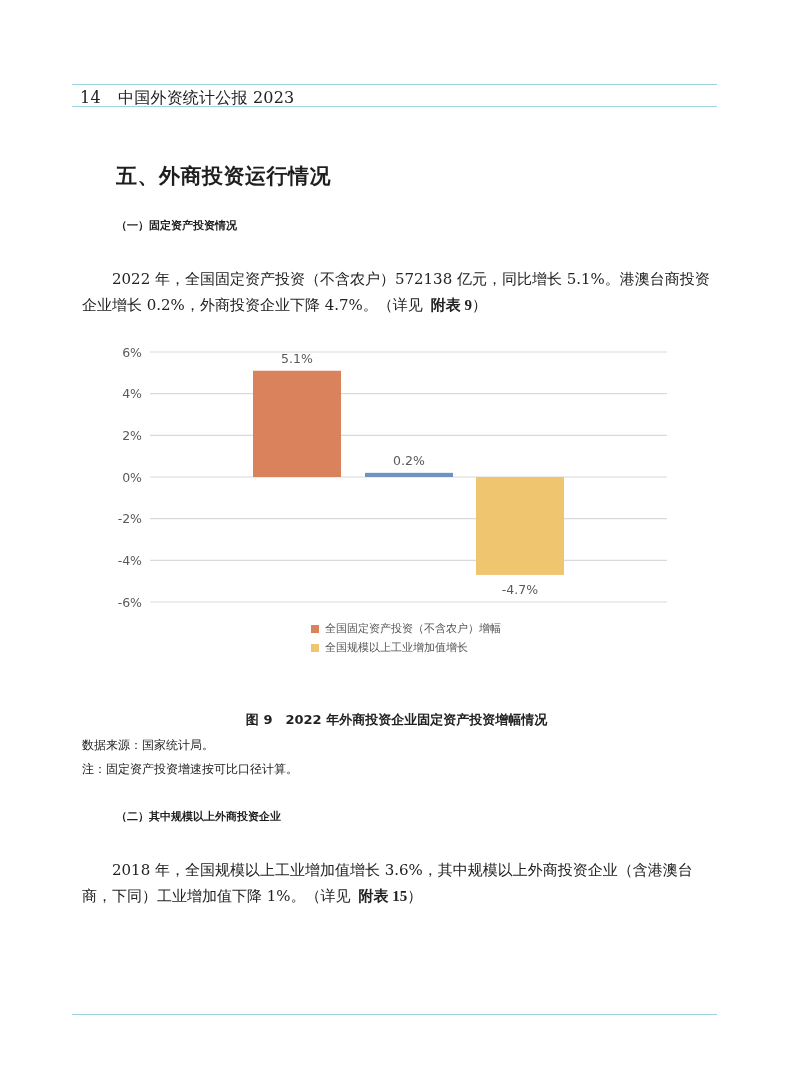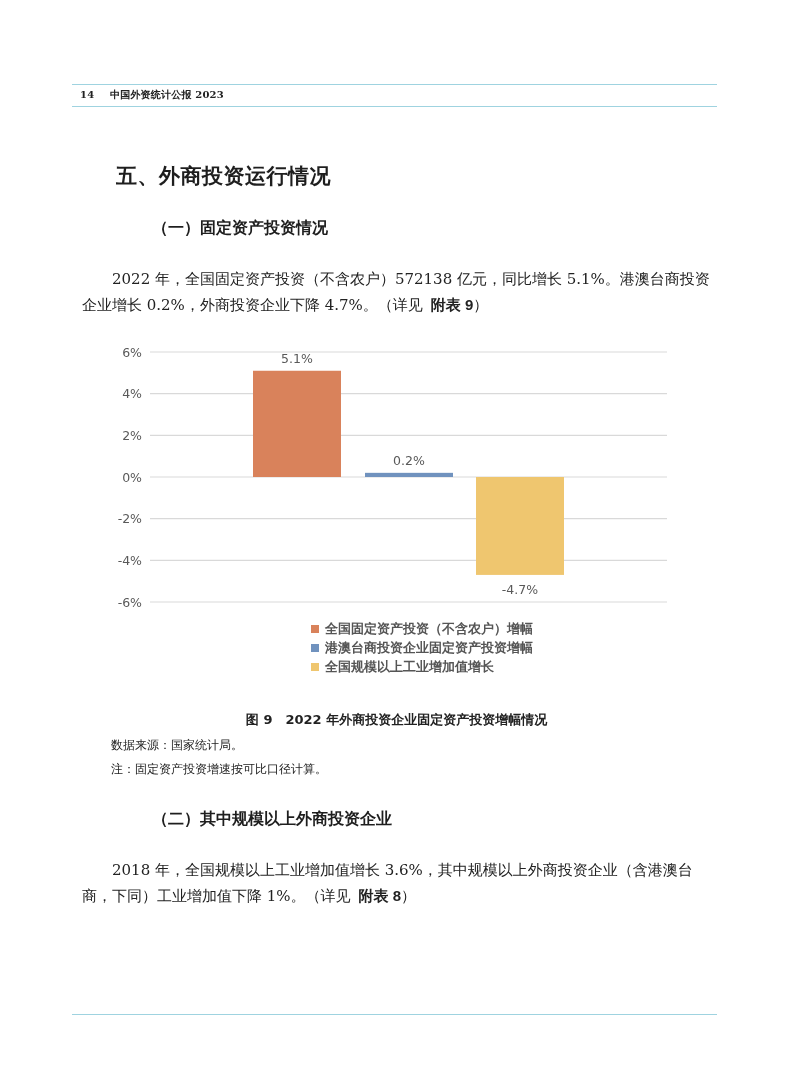--- a/index.html
+++ b/index.html
@@ -1,33 +1,33 @@
 <!DOCTYPE html>
 <html><head>
 <meta charset="utf-8">
 <style>
   html, body { margin: 0; padding: 0; background: #ffffff; }
   body { width: 793px; height: 1077px; position: relative; overflow: hidden;
          font-family: "DejaVu Serif", "Liberation Serif", serif; color: #1a1a1a; }
   .rule { position: absolute; left: 72px; width: 645px; height: 1px; background: #9fd3e0; }
-  .running-head { position: absolute; left: 80px; top: 88px; font-size: 10px; color: #222; letter-spacing: 0.2px; font-weight: bold; }
+  .running-head { position: absolute; left: 80px; top: 88px; font-size: 16px; color: #222; letter-spacing: 0.2px; }
   .running-head .pg { margin-right: 12px; }
   .h1 { position: absolute; left: 116px; top: 162px; font-size: 21px; font-weight: bold;
         font-family: Liberation Serif, serif; color: #1e1e1e; letter-spacing: 0.5px; }
-  .h2 { position: absolute; left: 116px; top: 218px; font-size: 16px; font-weight: bold;
-        font-family: "DejaVu Sans", "Liberation Sans", sans-serif; color: #1e1e1e; margin-left: 36px; }
+  .h2 { position: absolute; left: 116px; top: 218px; font-size: 11px; font-weight: bold;
+        font-family: "DejaVu Sans", "Liberation Sans", sans-serif; color: #1e1e1e; }
   .para { position: absolute; left: 82px; width: 636px; font-size: 15px; line-height: 26px; color: #222;
           text-indent: 30px; }
-  .para b { font-family: Liberation Sans, sans-serif; font-weight: bold; padding-left: 8px; }
+  .para b { font-family: Liberation Serif, serif; font-weight: bold; padding-left: 8px; }
   .chart { position: absolute; left: 0; top: 0; width: 793px; height: 700px; pointer-events: none; }
   .caption { position: absolute; left: 0; width: 793px; text-align: center; top: 711px; font-size: 13px;
              font-weight: bold; font-family: "DejaVu Sans", "Liberation Sans", sans-serif; color: #222; }
-  .note { position: absolute; left: 82px; font-size: 12px; color: #222; margin-left: 29px; }
-  .legend { position: absolute; left: 311px; top: 619px; font-size: 13px; color: #555;
-            font-family: "DejaVu Sans", "Liberation Sans", sans-serif; font-weight: bold; }
+  .note { position: absolute; left: 82px; font-size: 12px; color: #222; }
+  .legend { position: absolute; left: 311px; top: 619px; font-size: 11px; color: #555;
+            font-family: "DejaVu Sans", "Liberation Sans", sans-serif; }
   .legend-item { display: flex; align-items: center; height: 19px; }
   .legend-swatch { width: 8px; height: 8px; margin-right: 6px; display: inline-block; }
 </style>
 </head>
 <body>
 
 <div class="rule" style="top:84px;"></div>
 <div class="running-head">
   <span class="pg">14</span>
   <span>中国外资统计公报 2023</span>
@@ -63,32 +63,28 @@
     <rect x="476" y="477" width="88" height="97.91666666666663" fill="#efc66f"></rect>
     <text x="520" y="593.9166666666666" text-anchor="middle" font-size="12.5" fill="#595959" font-family="&quot;DejaVu Sans&quot;, &quot;Liberation Sans&quot;, sans-serif">-4.7%</text>
   </svg>
 
 <div class="legend" id="legend">
     <div class="legend-item">
       <span class="legend-swatch" style="background: rgb(217, 130, 91);"></span>
       <span>全国固定资产投资（不含农户）增幅</span>
     </div>
     <div class="legend-item">
-      <span class="legend-swatch" style="background: rgb(112, 146, 190);"></span>
-      <span>港澳台商投资企业固定资产投资增幅</span>
-    </div>
-    <div class="legend-item">
       <span class="legend-swatch" style="background: rgb(239, 198, 111);"></span>
       <span>全国规模以上工业增加值增长</span>
     </div>
   </div>
 
 <div class="caption">图 9　2022 年外商投资企业固定资产投资增幅情况</div>
 <div class="note" style="top:737px;">数据来源：国家统计局。</div>
 <div class="note" style="top:761px;">注：固定资产投资增速按可比口径计算。</div>
 
 <div class="h2" style="top:809px;">（二）其中规模以上外商投资企业</div>
 
 <div class="para" style="top:857px;">
-  <span>2018 年，全国规模以上工业增加值增长 3.6%，其中规模以上外商投资企业（含港澳台商，下同）工业增加值下降 1%。（详见</span><b>附表 8</b><span>）</span>
+  <span>2018 年，全国规模以上工业增加值增长 3.6%，其中规模以上外商投资企业（含港澳台商，下同）工业增加值下降 1%。（详见</span><b>附表 15</b><span>）</span>
 </div>
 
 <div class="rule" style="top:1014px;"></div>
 
 </body></html>

